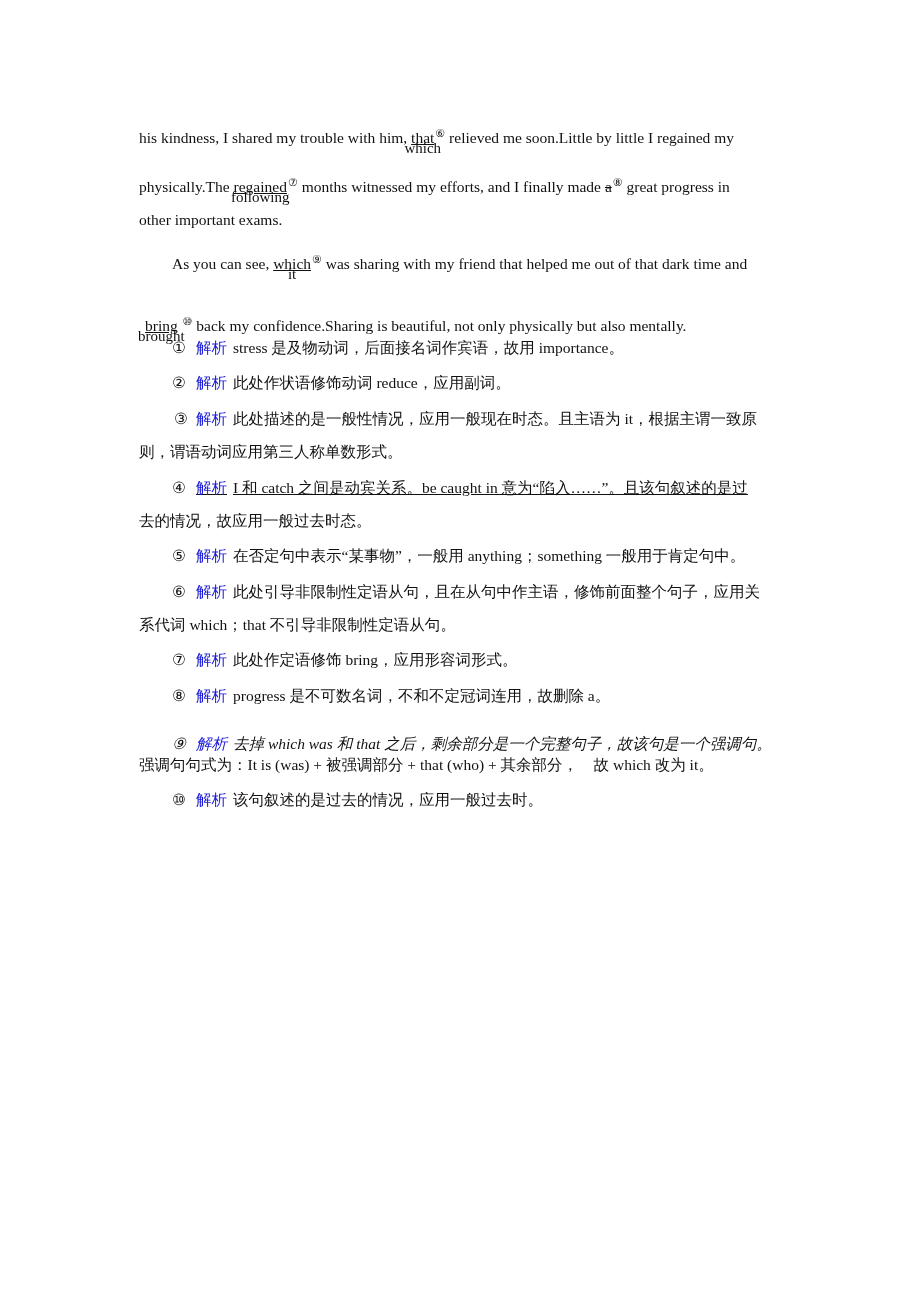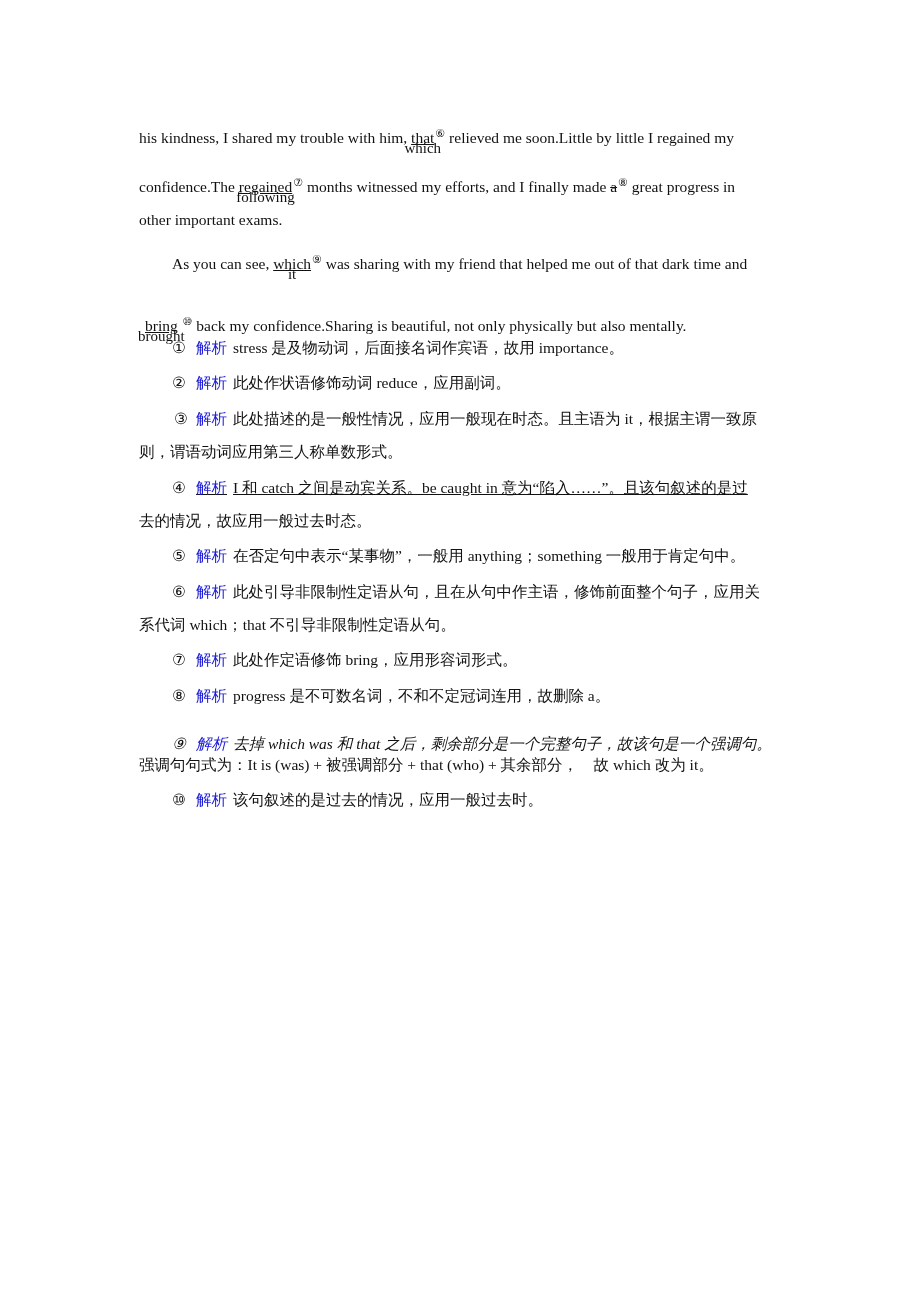--- a/index.html
+++ b/index.html
@@ -21,21 +21,21 @@
 <div class="line" style="top:123px;">
   <span>his kindness, I shared my trouble with him, </span>
   <span class="corr">
     <span class="orig">that</span>
     <span class="fix">which</span>
   </span><span class="num">⑥</span>
   <span> relieved me soon.Little by little I regained my</span>
 </div>
 
 <div class="line" style="top:172px;">
-  <span>confidence.The </span><span class="corr">
+  <span>physically.The </span><span class="corr">
     <span class="orig">regained</span>
     <span class="fix">following</span>
   </span><span class="num">⑦</span><span> months witnessed my efforts, and I finally made </span><span class="corr"><span class="strike">a</span></span><span class="num">⑧</span><span> great progress in</span>
 </div>
 
 <div class="line" style="top:210px;">other important exams.</div>
 
 <div class="line indent" style="top:249px;">
   <span>As you can see, </span><span class="corr">
     <span class="orig">which</span>

